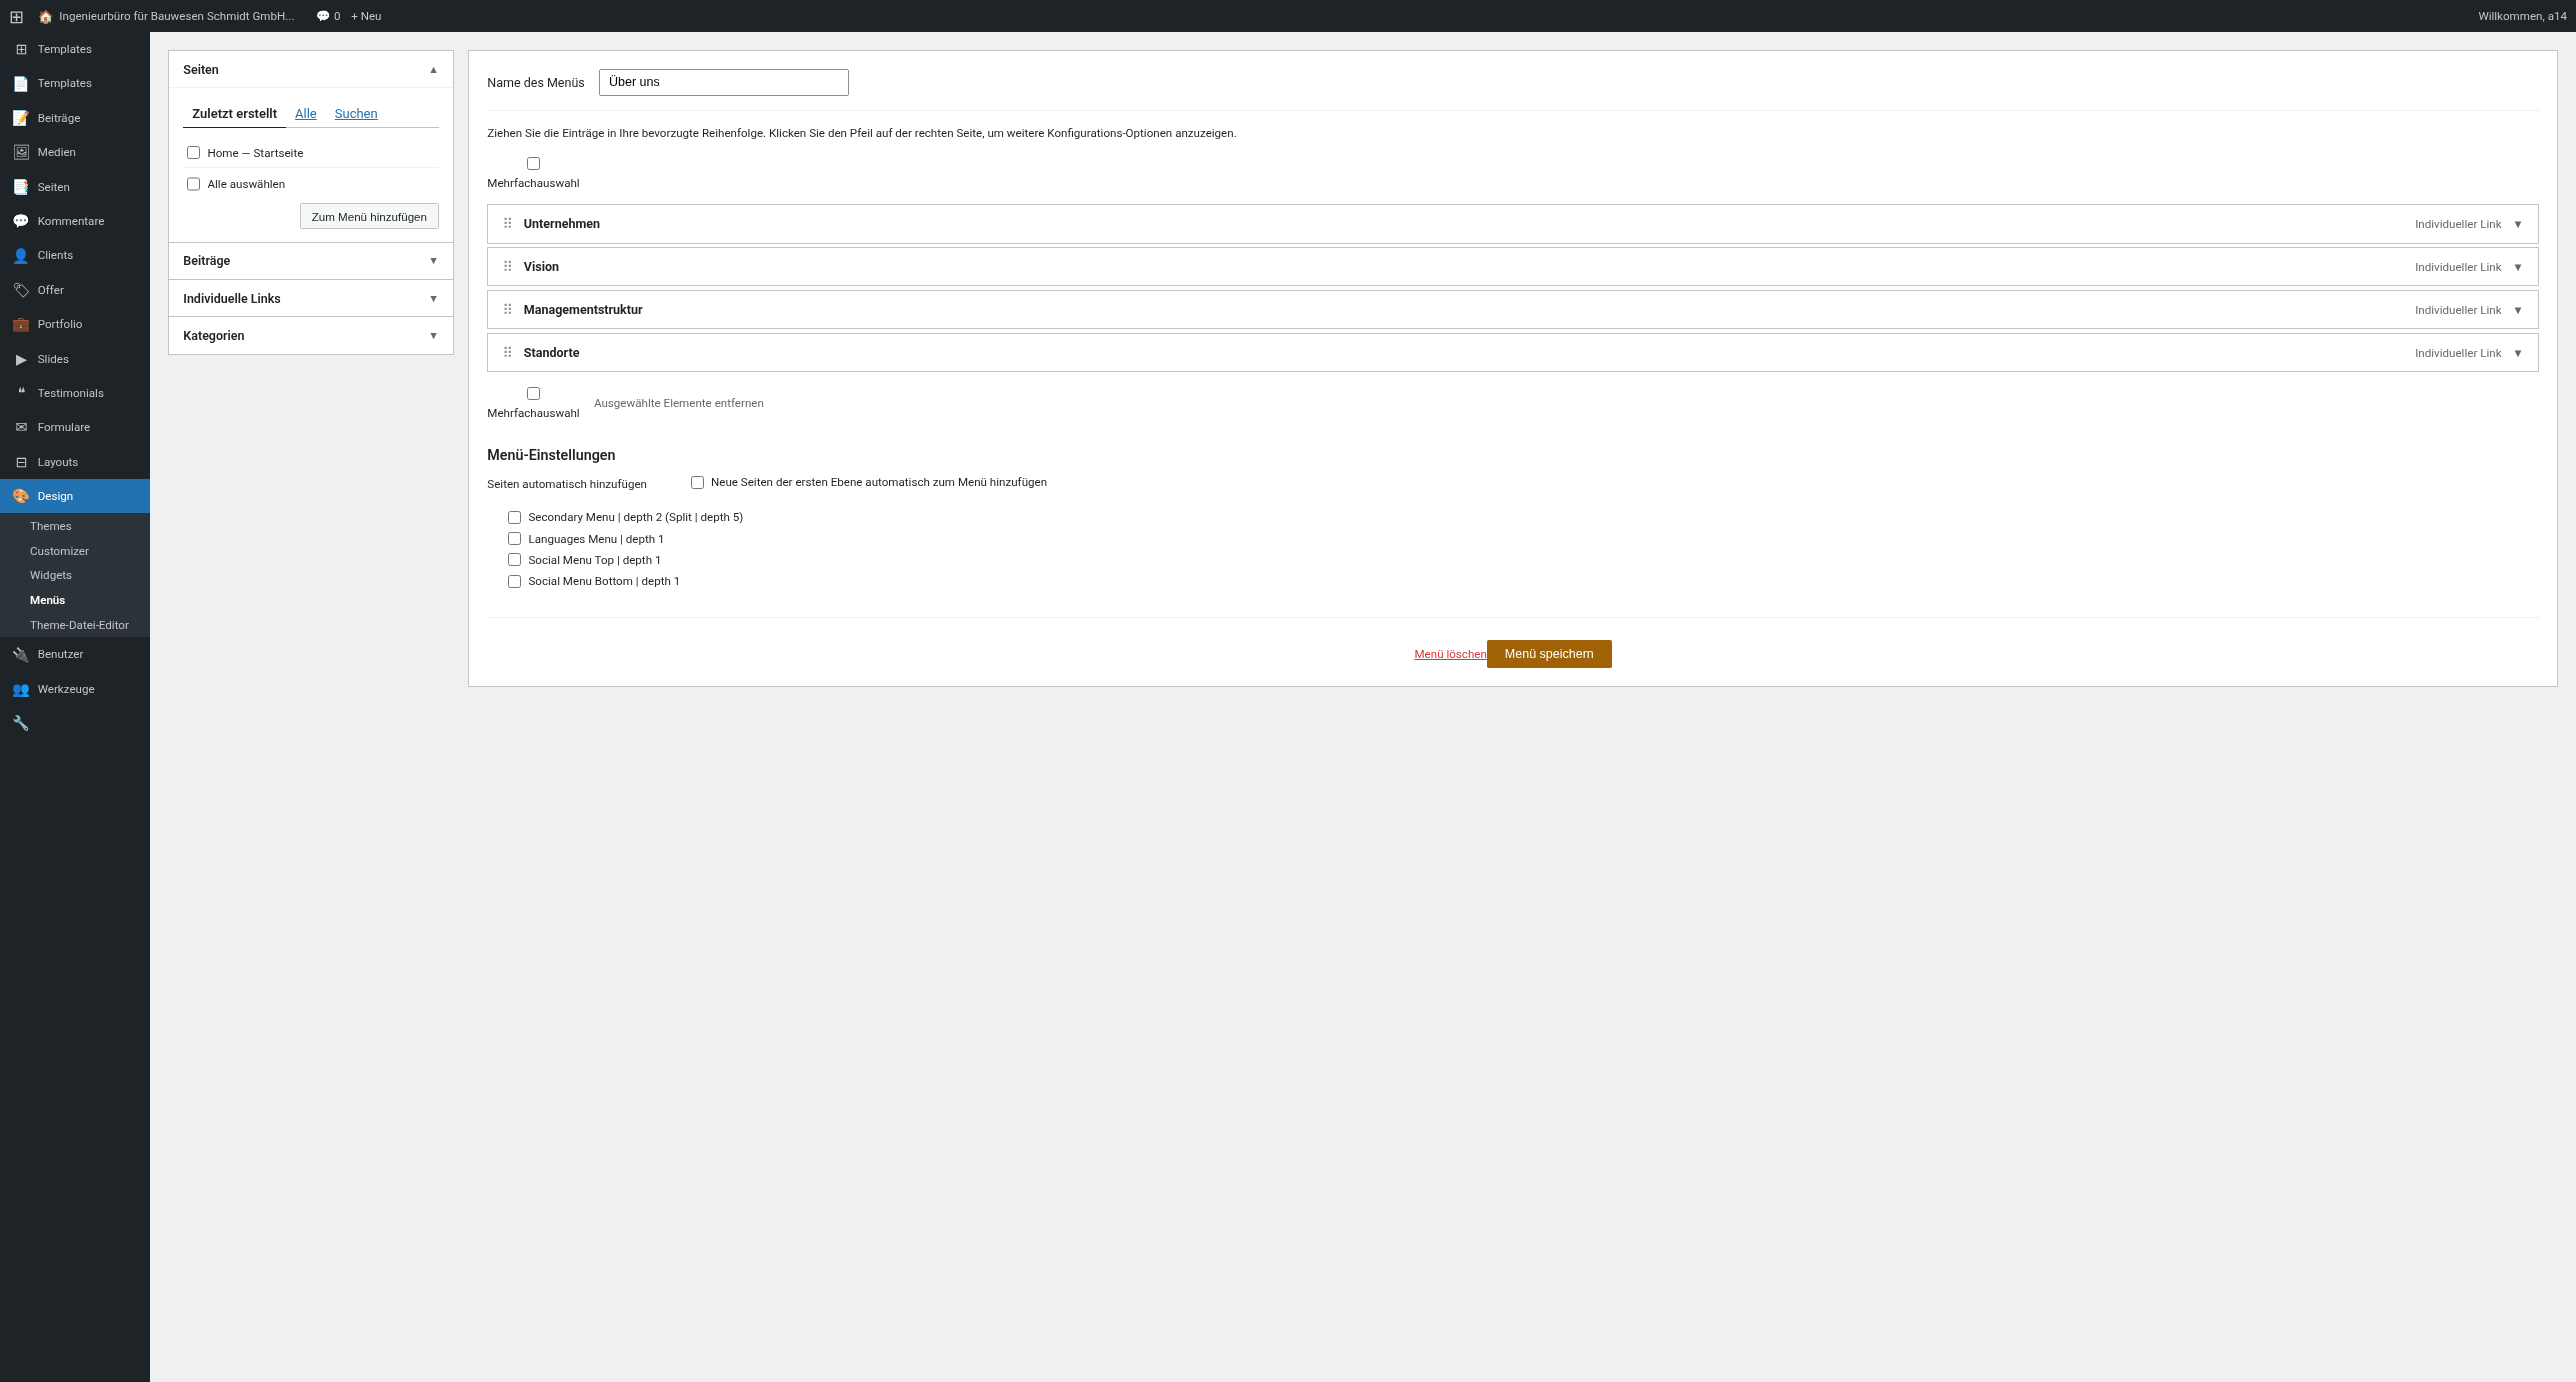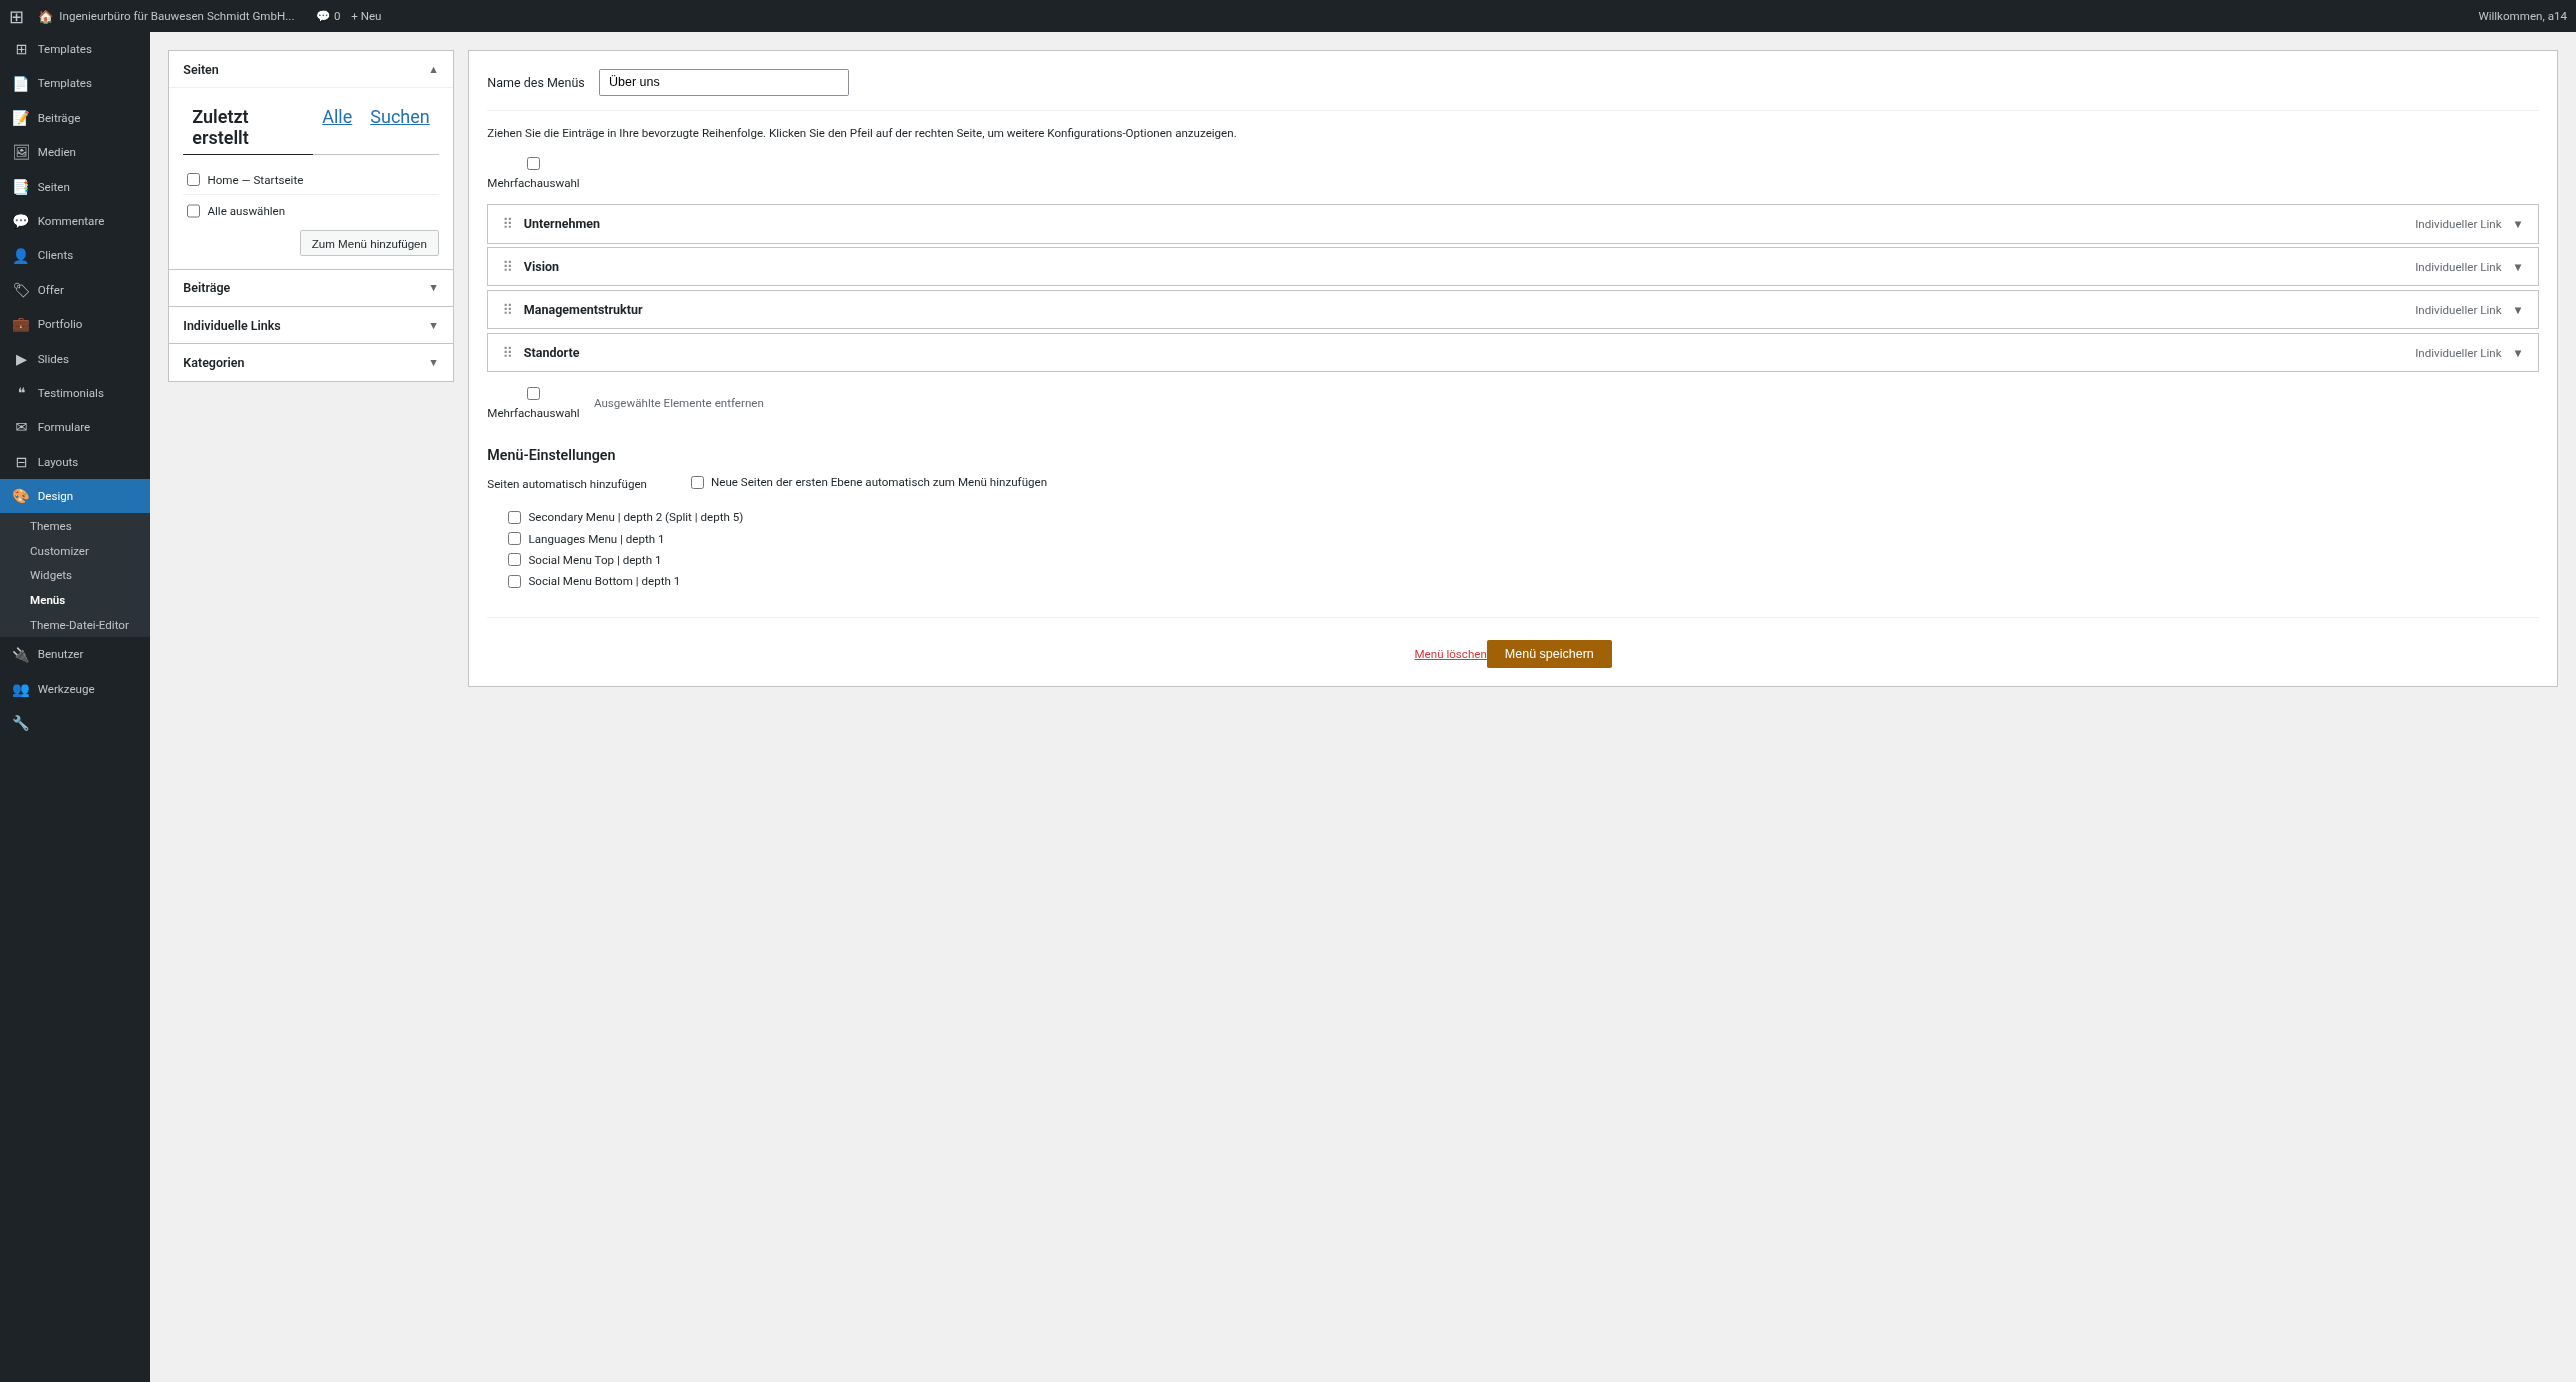--- a/index.html
+++ b/index.html
@@ -100,21 +100,21 @@
     }
     .accordion-chevron { font-size: 10.7px; color: #646970; }
 
     .accordion-content { padding: 12.5px 14.3px; border-top: 0.9px solid #f0f0f1; }
 
     
     .tab-bar { display: flex; gap: 0; margin-bottom: 10.7px; border-bottom: 0.9px solid #c3c4c7; }
     .tab-item {
       padding: 5.4px 9px;
       cursor: pointer;
-      font-size: 18px;
+      font-size: 13px;
       color: #1d2327;
       border-bottom: 1.8px solid transparent;
       margin-bottom: -0.9px;
     }
     .tab-item.link-style { color: #2271b1; text-decoration: underline; }
     .tab-item.active { border-bottom-color: #1d2327; font-weight: 600; }
 
     
     .page-list-item {
       display: flex;

